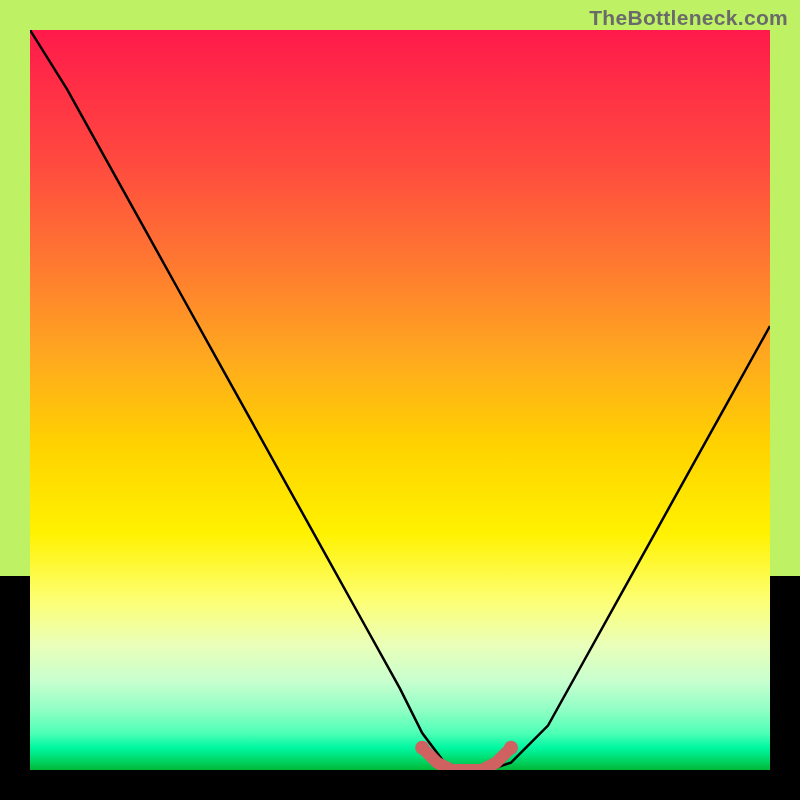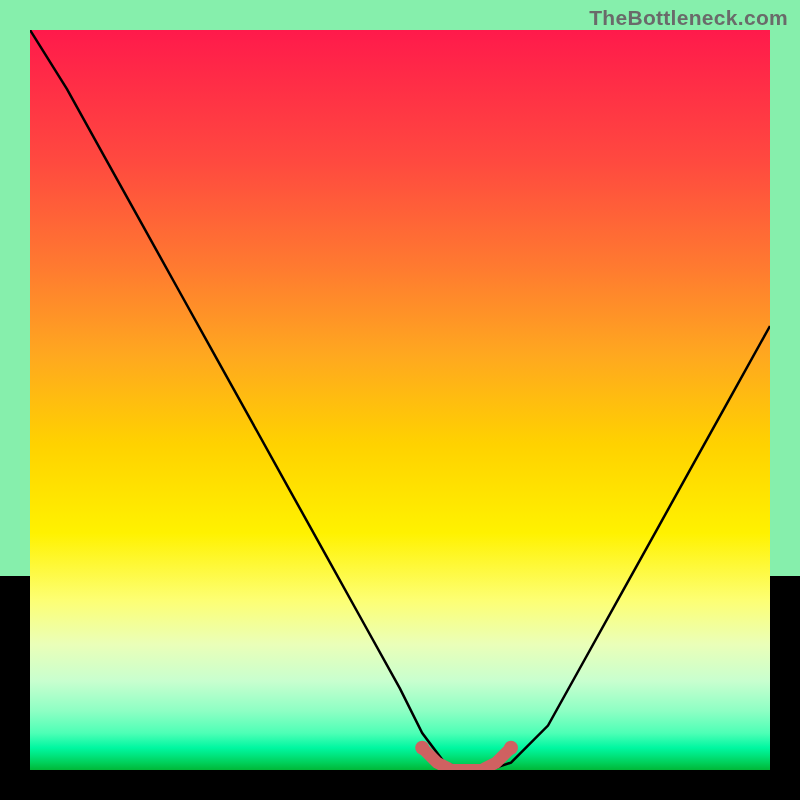--- a/index.html
+++ b/index.html
@@ -8,21 +8,21 @@
     width: 800px;
     height: 800px;
     background: #000;
     font-family: Arial, Helvetica, sans-serif;
     overflow: hidden;
   }
   .frame {
     position: relative;
     width: 800px;
     height: 576px;
-    background: #86efac;
+    background: #bef264;
   }
   .plot {
     position: absolute;
     left: 30px;
     top: 30px;
     width: 740px;
     height: 740px;
     background: linear-gradient(to bottom,
       #ff1a4b 0%,
       #ff4a3f 18%,

